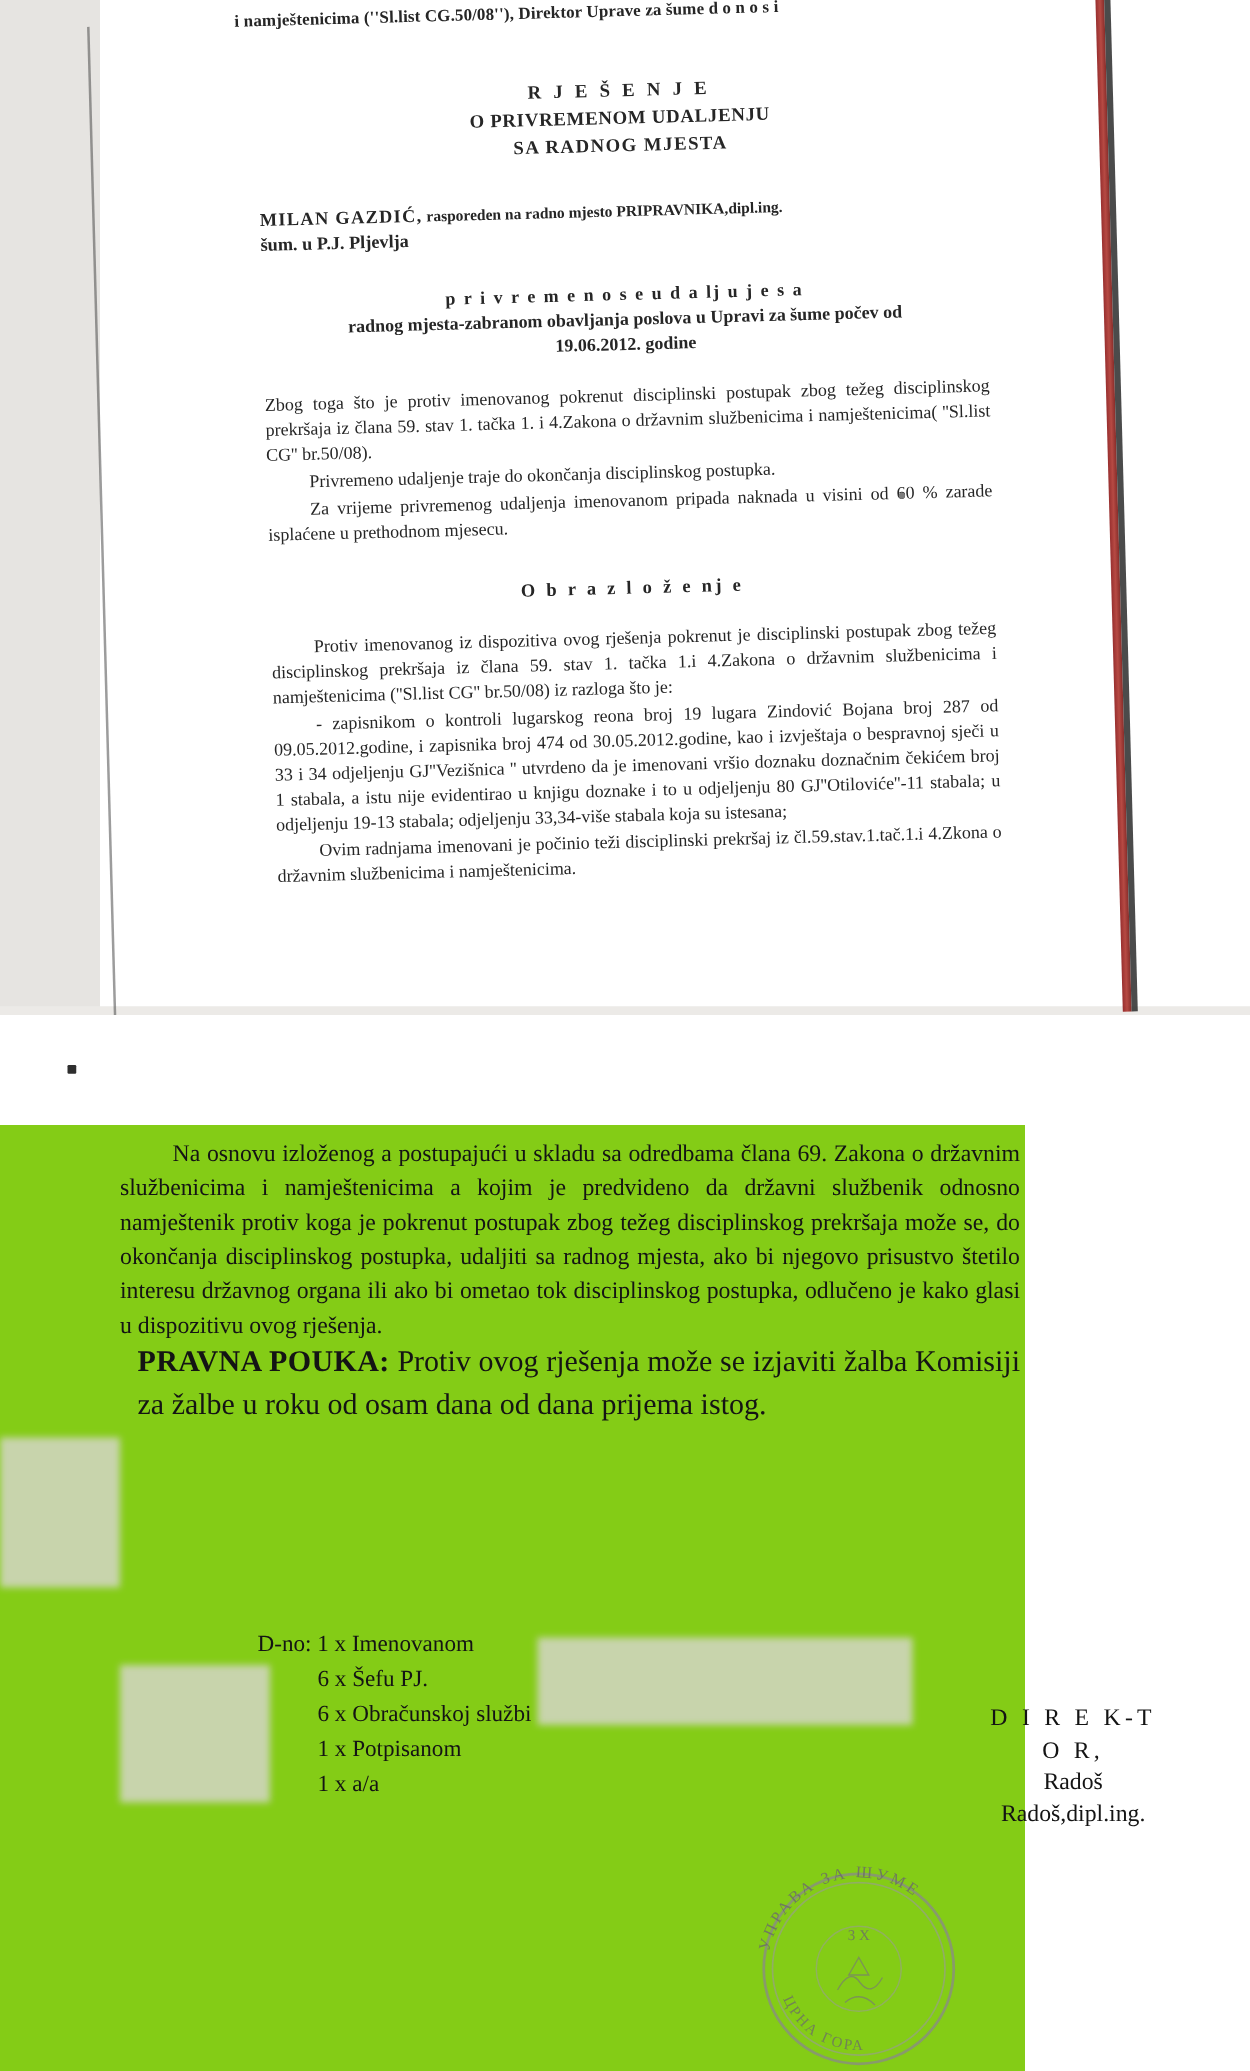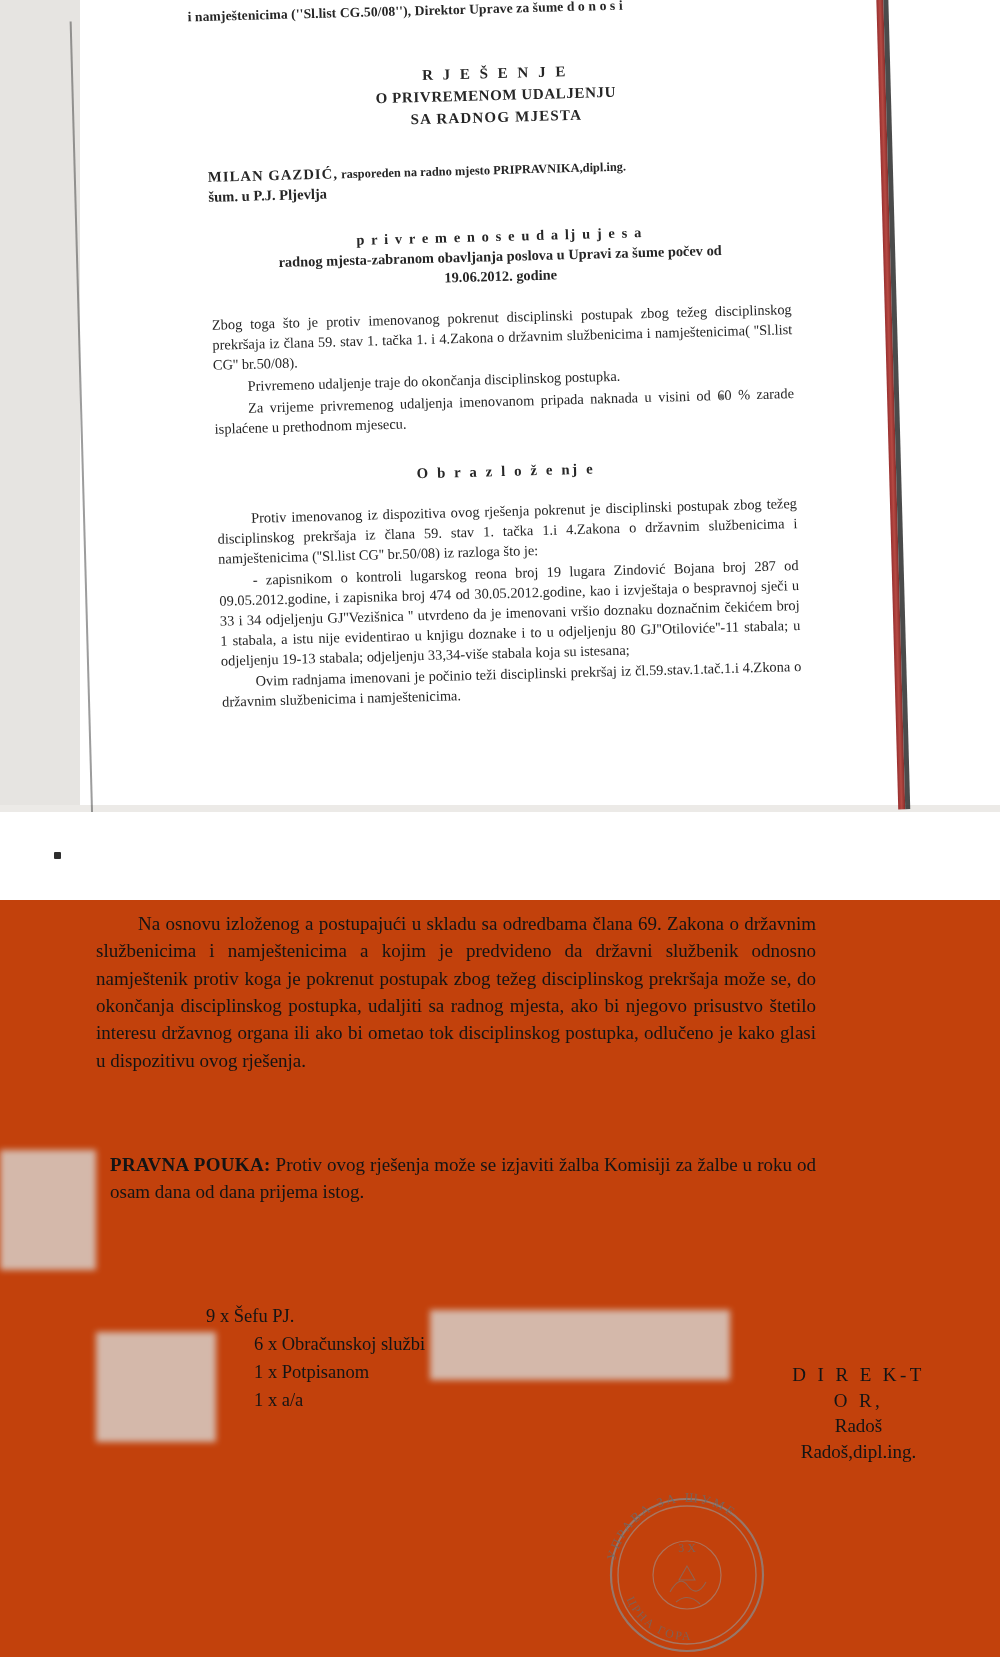--- a/index.html
+++ b/index.html
@@ -150,42 +150,41 @@
     position: absolute;
     background: #7d7d7d;
     border-radius: 50%;
   }
 
   
   .scan-bottom {
     position: absolute;
     left: 0;
     top: 900px;
-    width: 1000px;
+    width: 820px;
     height: 757px;
-    background: #c2410c;
+    background: #84cc16;
   }
   .doc-bottom {
     position: absolute;
     left: 96px;
     top: 0;
     width: 720px;
     font-size: 19px;
     line-height: 1.44;
     color: #141414;
   }
   .p-main {
     text-align: justify;
     text-indent: 42px;
     margin-top: 10px;
   }
   .pravna {
-    margin-top: 78px;
     text-align: justify;
-    font-size: 19px;
+    font-size: 24px;
     line-height: 1.4;
     padding-left: 14px;
   }
   .pravna b { letter-spacing: .3px; }
 
   .footer {
     position: absolute;
     left: 110px;
     top: 402px;
     width: 720px;
@@ -305,21 +304,22 @@
     <div class="doc-bottom">
 
       <div class="p-main">Na osnovu izloženog a postupajući u skladu sa odredbama člana 69. Zakona o državnim službenicima i namještenicima a kojim je predvideno da državni službenik odnosno namještenik protiv koga je pokrenut postupak zbog težeg disciplinskog prekršaja može se, do okončanja disciplinskog postupka, udaljiti sa radnog mjesta, ako bi njegovo prisustvo štetilo interesu državnog organa ili ako bi ometao tok disciplinskog postupka, odlučeno je kako glasi u dispozitivu ovog rješenja.</div>
 
       <div class="pravna">
         <b>PRAVNA POUKA:</b><span> Protiv ovog rješenja može se izjaviti žalba Komisiji za žalbe u roku od osam dana od dana prijema istog.</span>
       </div>
 
       <div class="footer">
         <ul class="dist-list">
-          <li>9 x Šefu PJ.</li>
+          <li>D-no: 1 x Imenovanom</li>
+          <li>6 x Šefu PJ.</li>
           <li>6 x Obračunskoj službi</li>
           <li>1 x Potpisanom</li>
           <li>1 x a/a</li>
         </ul>
 
         <div class="sign-block">
           <div class="sign-title">D I R E K-T O R,</div>
           <div>Radoš Radoš,dipl.ing.</div>
         </div>
       </div>

